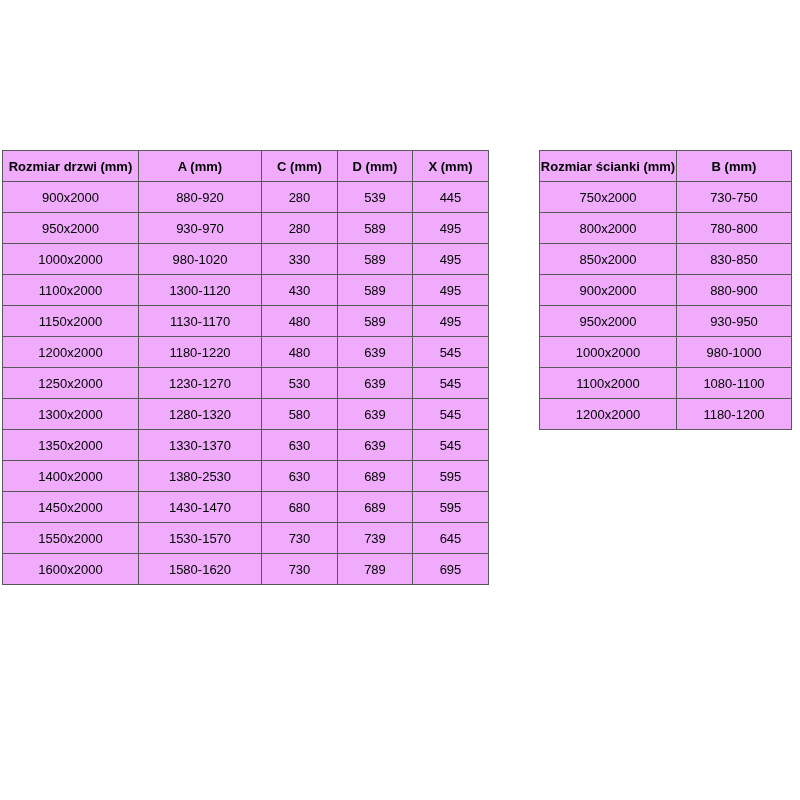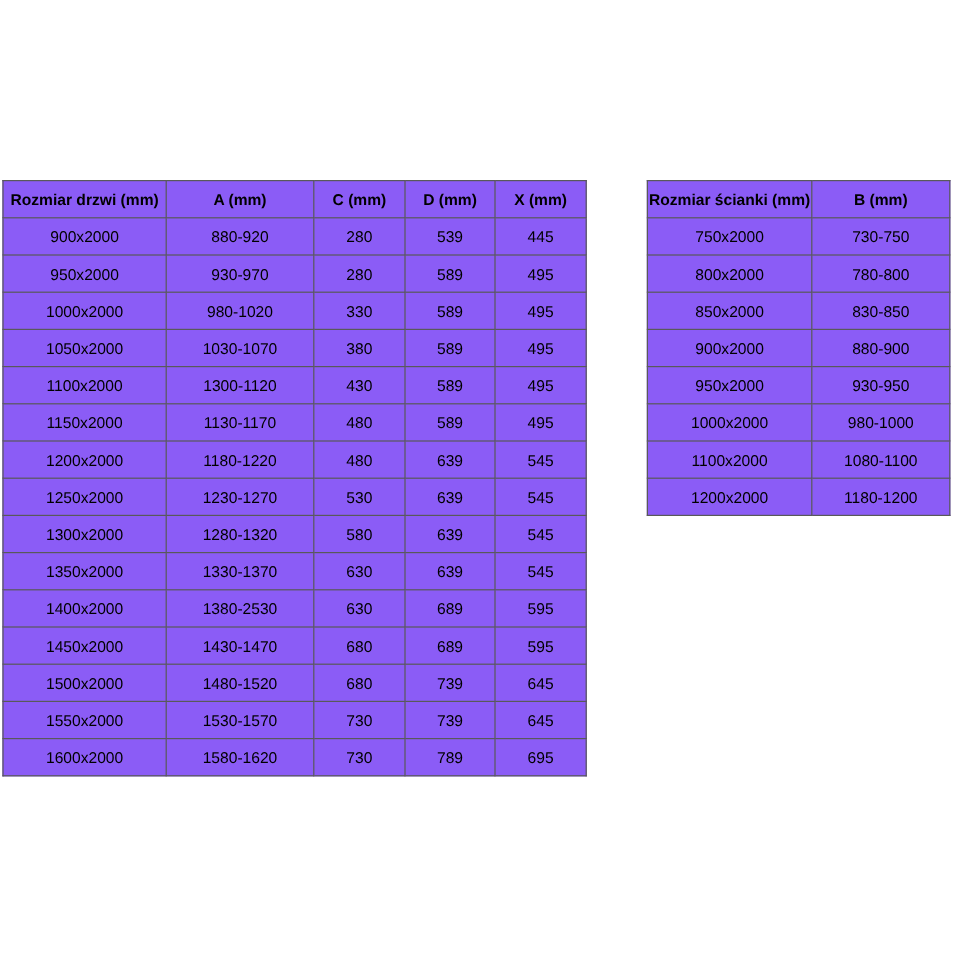--- a/index.html
+++ b/index.html
@@ -11,21 +11,21 @@
     position: relative;
     width: 800px;
     height: 800px;
     font-family: "Liberation Sans", sans-serif;
     color: #000000;
   }
   table.spec-table {
     position: absolute;
     border-collapse: collapse;
     table-layout: fixed;
-    background: #8b5cf6;
+    background: #f0abfc;
   }
   .spec-table th,
   .spec-table td {
     border: 1px solid #595959;
     text-align: center;
     vertical-align: middle;
     font-size: 13px;
     line-height: 1;
     height: 30px;
     padding: 0;
@@ -81,27 +81,20 @@
         <td>495</td>
       </tr>
       <tr>
         <td>1000x2000</td>
         <td>980-1020</td>
         <td>330</td>
         <td>589</td>
         <td>495</td>
       </tr>
       <tr>
-        <td>1050x2000</td>
-        <td>1030-1070</td>
-        <td>380</td>
-        <td>589</td>
-        <td>495</td>
-      </tr>
-      <tr>
         <td>1100x2000</td>
         <td>1300-1120</td>
         <td>430</td>
         <td>589</td>
         <td>495</td>
       </tr>
       <tr>
         <td>1150x2000</td>
         <td>1130-1170</td>
         <td>480</td>
@@ -142,27 +135,20 @@
         <td>630</td>
         <td>689</td>
         <td>595</td>
       </tr>
       <tr>
         <td>1450x2000</td>
         <td>1430-1470</td>
         <td>680</td>
         <td>689</td>
         <td>595</td>
-      </tr>
-      <tr>
-        <td>1500x2000</td>
-        <td>1480-1520</td>
-        <td>680</td>
-        <td>739</td>
-        <td>645</td>
       </tr>
       <tr>
         <td>1550x2000</td>
         <td>1530-1570</td>
         <td>730</td>
         <td>739</td>
         <td>645</td>
       </tr>
       <tr>
         <td>1600x2000</td>

